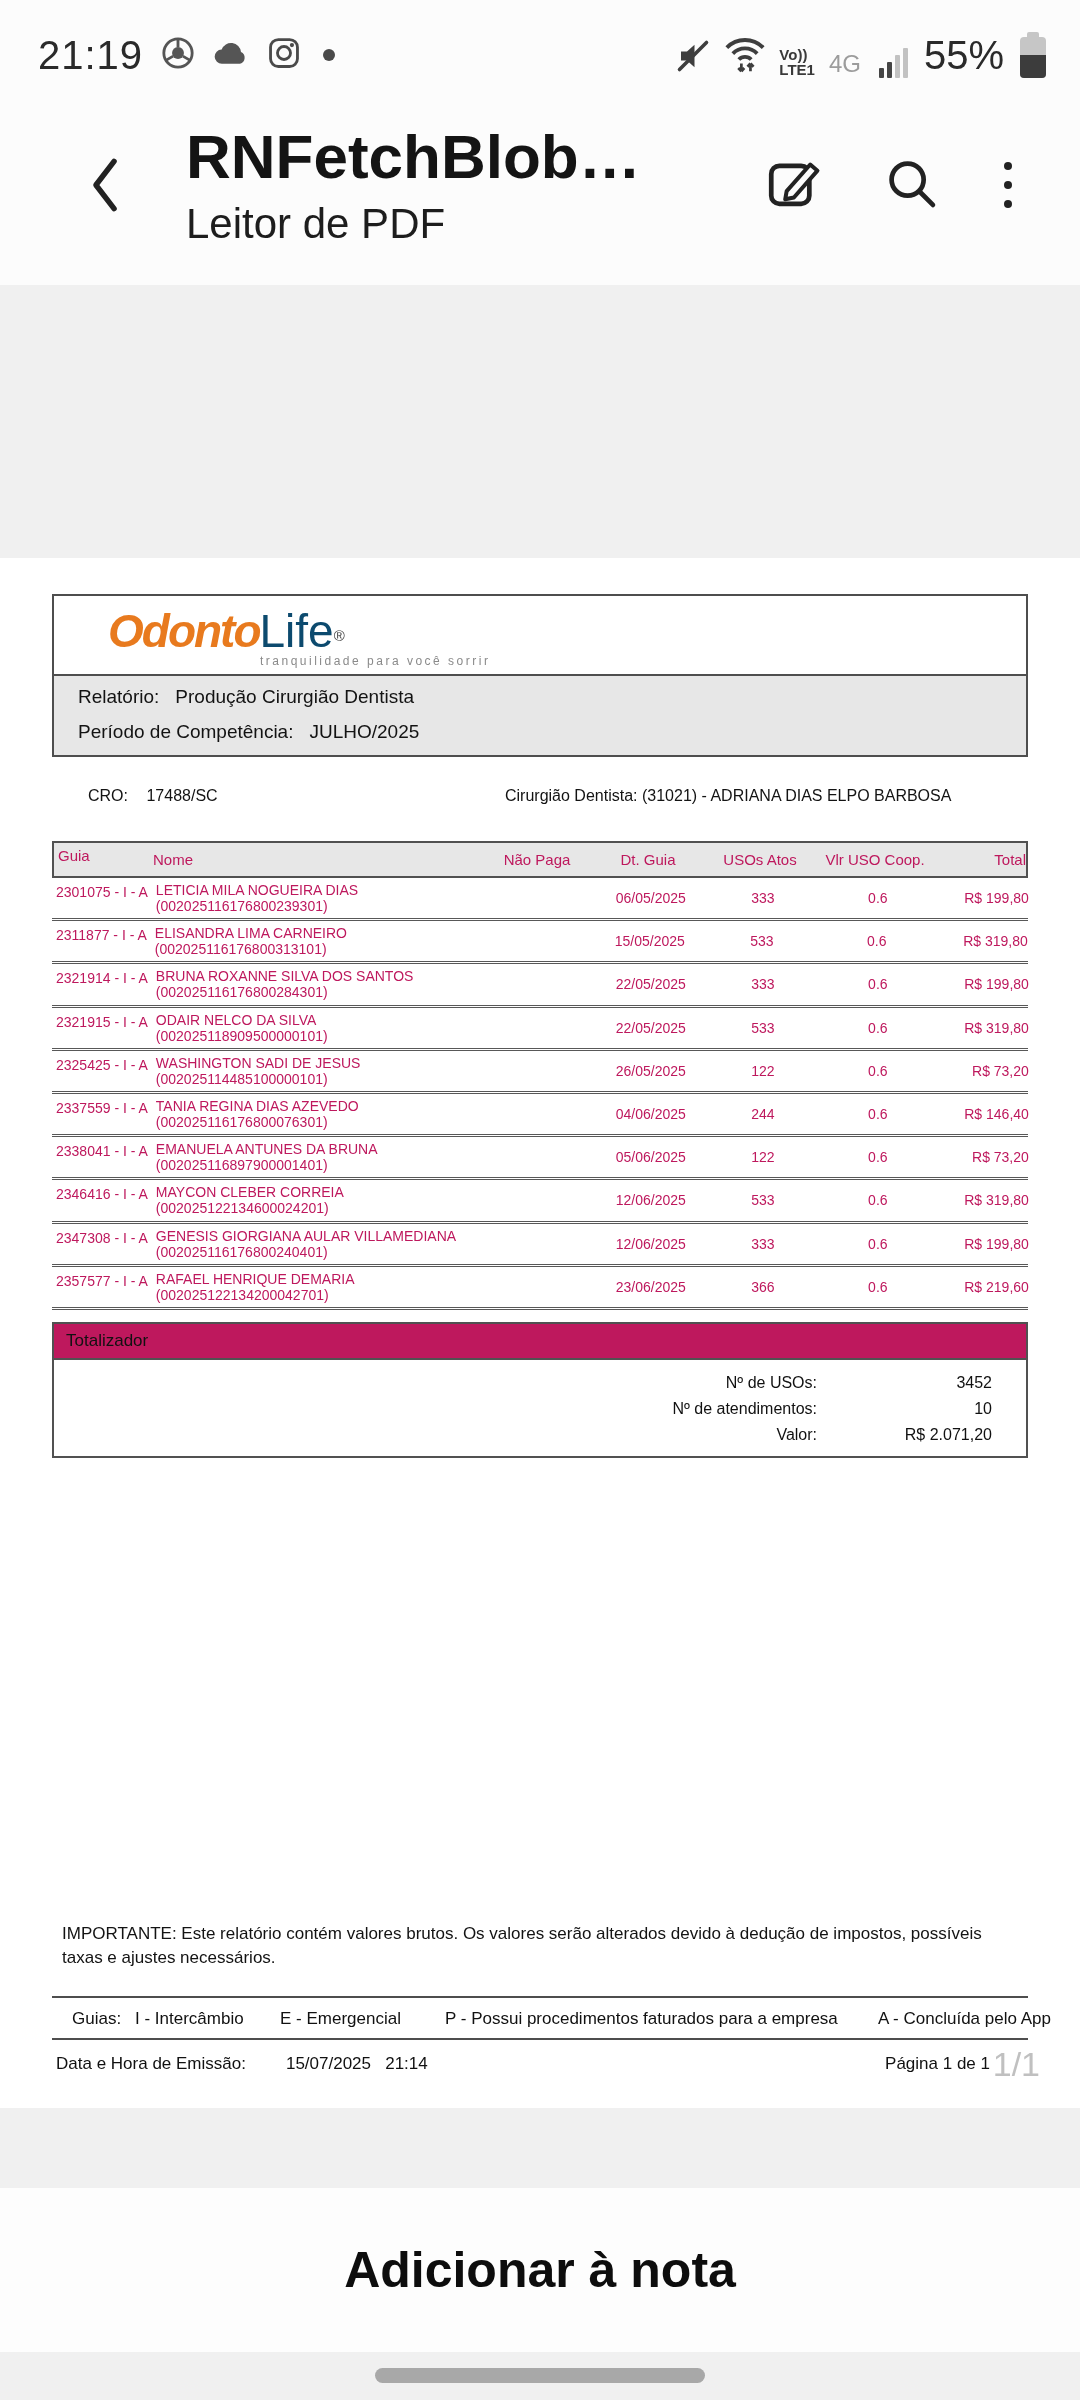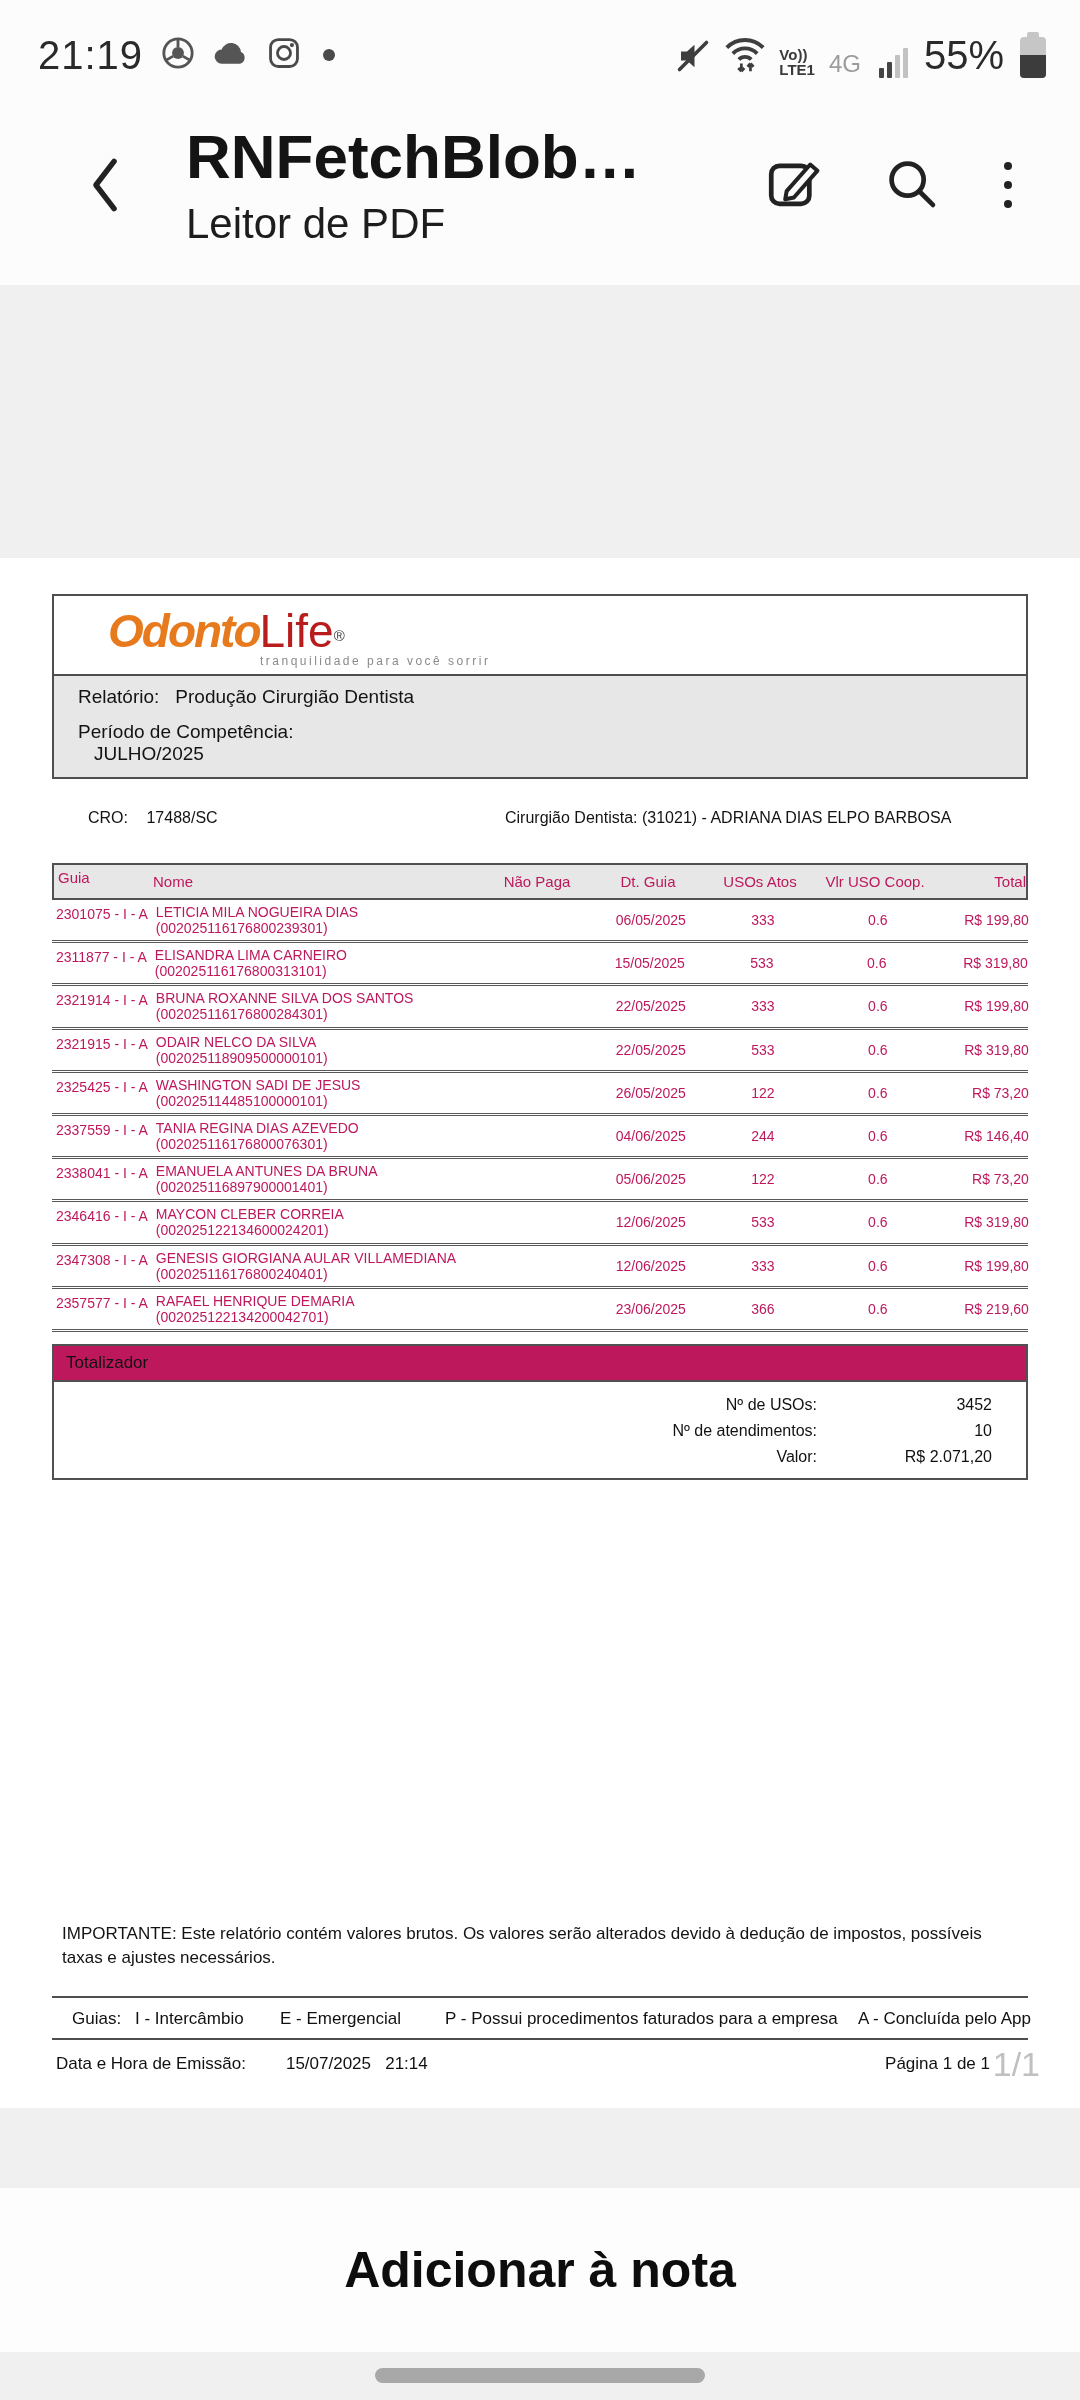--- a/index.html
+++ b/index.html
@@ -42,26 +42,26 @@
   .more-dots i{ width:8px; height:8px; border-radius:50%; background:#222; }
 
   
   .viewport{ position:absolute; top:285px; left:0; width:1080px; height:1903px; background:#f0f0f0; }
   .page{ position:absolute; top:273px; left:0; width:1080px; height:1550px; background:#fff; padding-top:36px; }
 
   .logo-box{ margin:0 52px; border:2px solid #4e4e4e; }
   .logo-sec{ padding:8px 0 6px 54px; background:#fff; }
   .logo-line{ white-space:nowrap; }
   .logo-odonto{ color:#e87a1e; font-weight:800; font-style:italic; font-size:46px; letter-spacing:-2px; }
-  .logo-life{ color:#b91c1c; font-weight:400; font-size:46px; }
+  .logo-life{ color:#0c4a6e; font-weight:400; font-size:46px; }
   .logo-reg{ font-size:15px; color:#3d3d3d; vertical-align:super; }
   .logo-tagline{ font-size:12px; color:#8a8a8a; letter-spacing:2.5px; margin:-4px 0 0 152px; }
   .info-sec{ border-top:2px solid #4e4e4e; background:#e7e7e7; padding:10px 0 12px 24px; }
   .info-line{ font-size:19px; color:#131313; display:flex; }
-  .info-line + .info-line{ margin-top:13px;flex-direction:column; }
+  .info-line + .info-line{ margin-top:13px; }
   .info-line .val{ margin-left:16px; }
 
   .cro-row{ margin:30px 52px 0; position:relative; height:26px; font-size:16px; color:#131313; }
   .cro-left{ position:absolute; left:36px; top:0; }
   .cro-left .val{ margin-left:14px; }
   .dentist{ position:absolute; left:453px; top:0; white-space:nowrap; }
 
   .ptable{ margin:28px 52px 0; width:976px; font-size:14px; color:#be185d; }
   .thead{ display:flex; background:#e7e7e7; border:2px solid #515151; align-items:center; }
   .th{ padding:8px 4px; font-size:15px; }
@@ -348,21 +348,21 @@
         </div>
     </div>
 
     <div class="page-footer">
       <div class="important">IMPORTANTE: Este relatório contém valores brutos. Os valores serão alterados devido à dedução de impostos, possíveis taxas e ajustes necessários.</div>
       <div class="legend">
           <span style="left: 20px;">Guias:</span>
           <span style="left: 83px;">I - Intercâmbio</span>
           <span style="left: 228px;">E - Emergencial</span>
           <span style="left: 393px;">P - Possui procedimentos faturados para a empresa</span>
-          <span style="left: 806px;">A - Concluída pelo App</span>
+          <span style="left: 826px;">A - Concluída pelo App</span>
         </div>
       <div class="emission">
         <span>Data e Hora de Emissão:</span>
         <span class="val">15/07/2025   21:14</span>
         <span class="pg">Página 1 de 1</span>
       </div>
     </div>
 
     <div class="page-num">1/1</div>
   </div>

